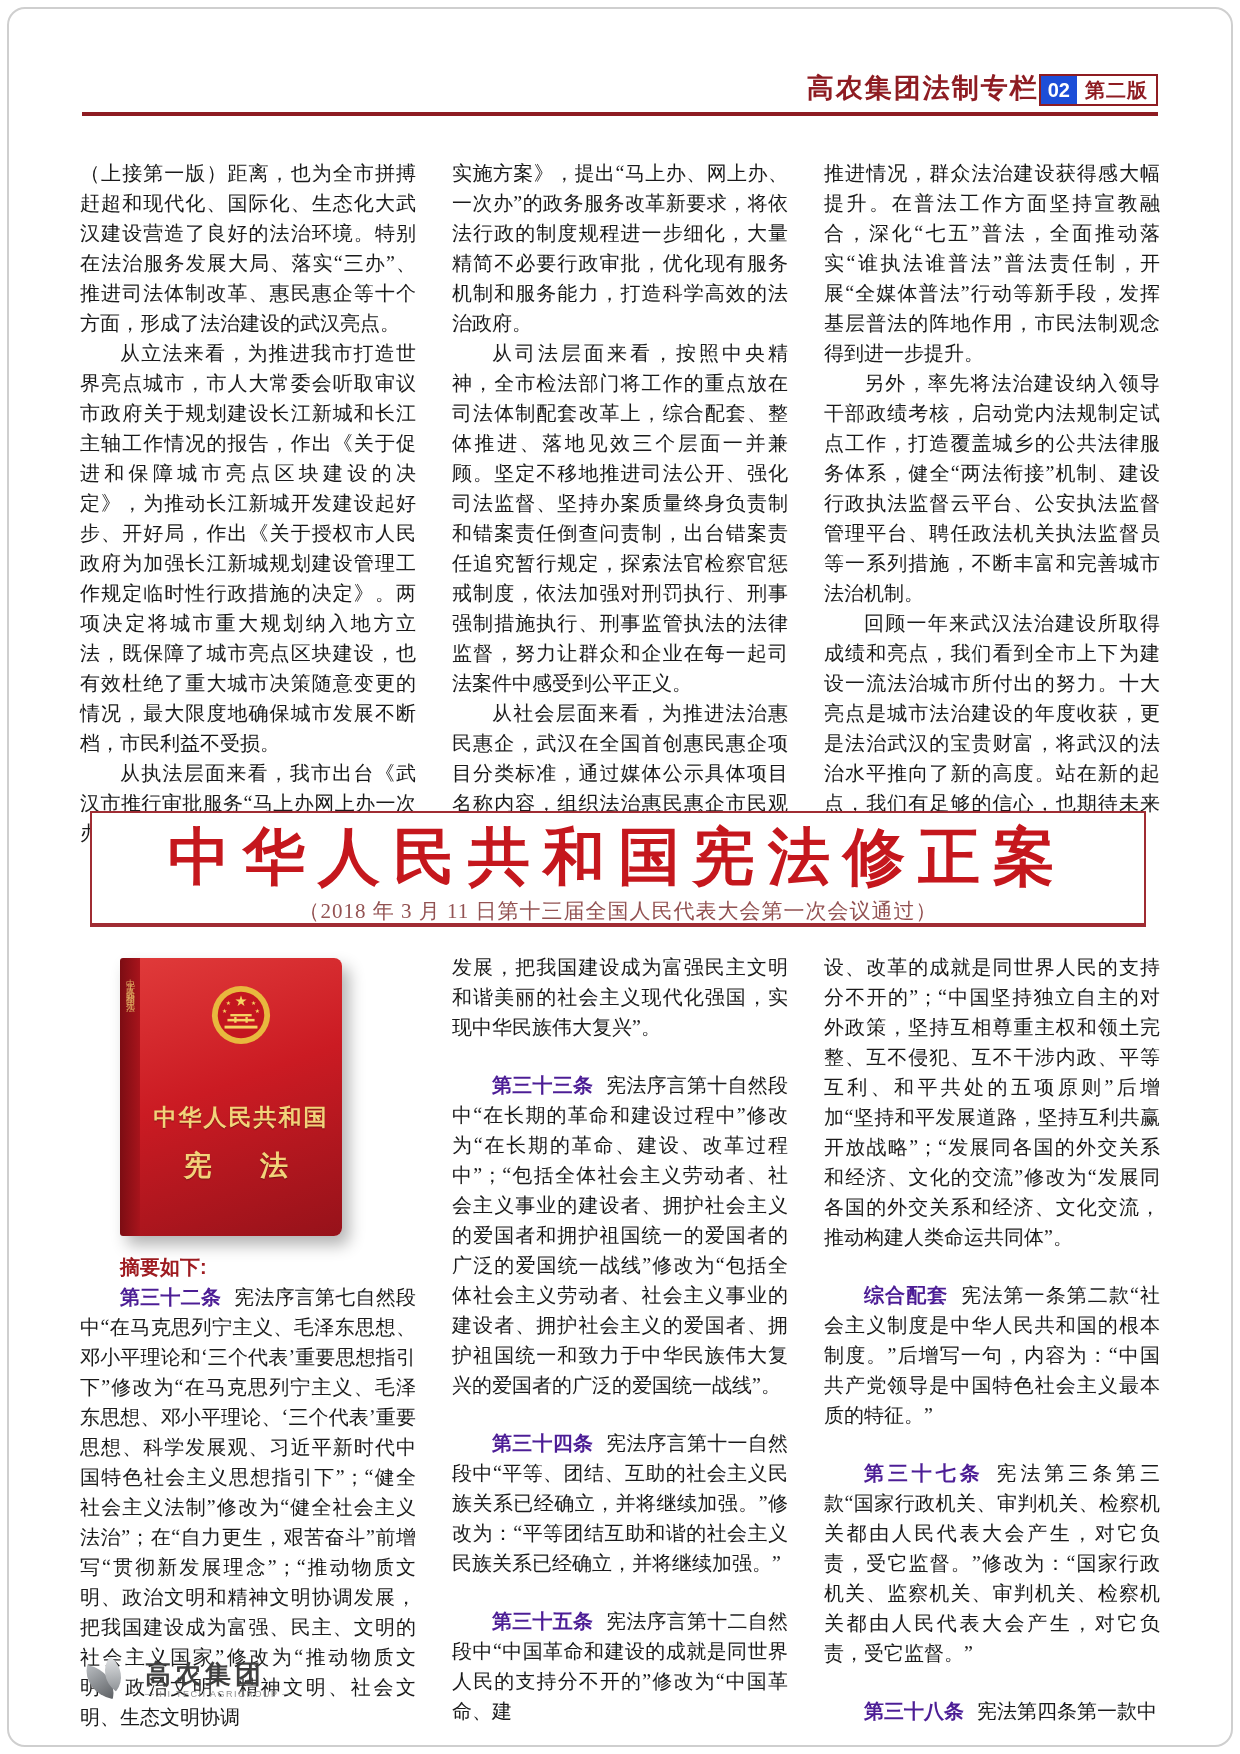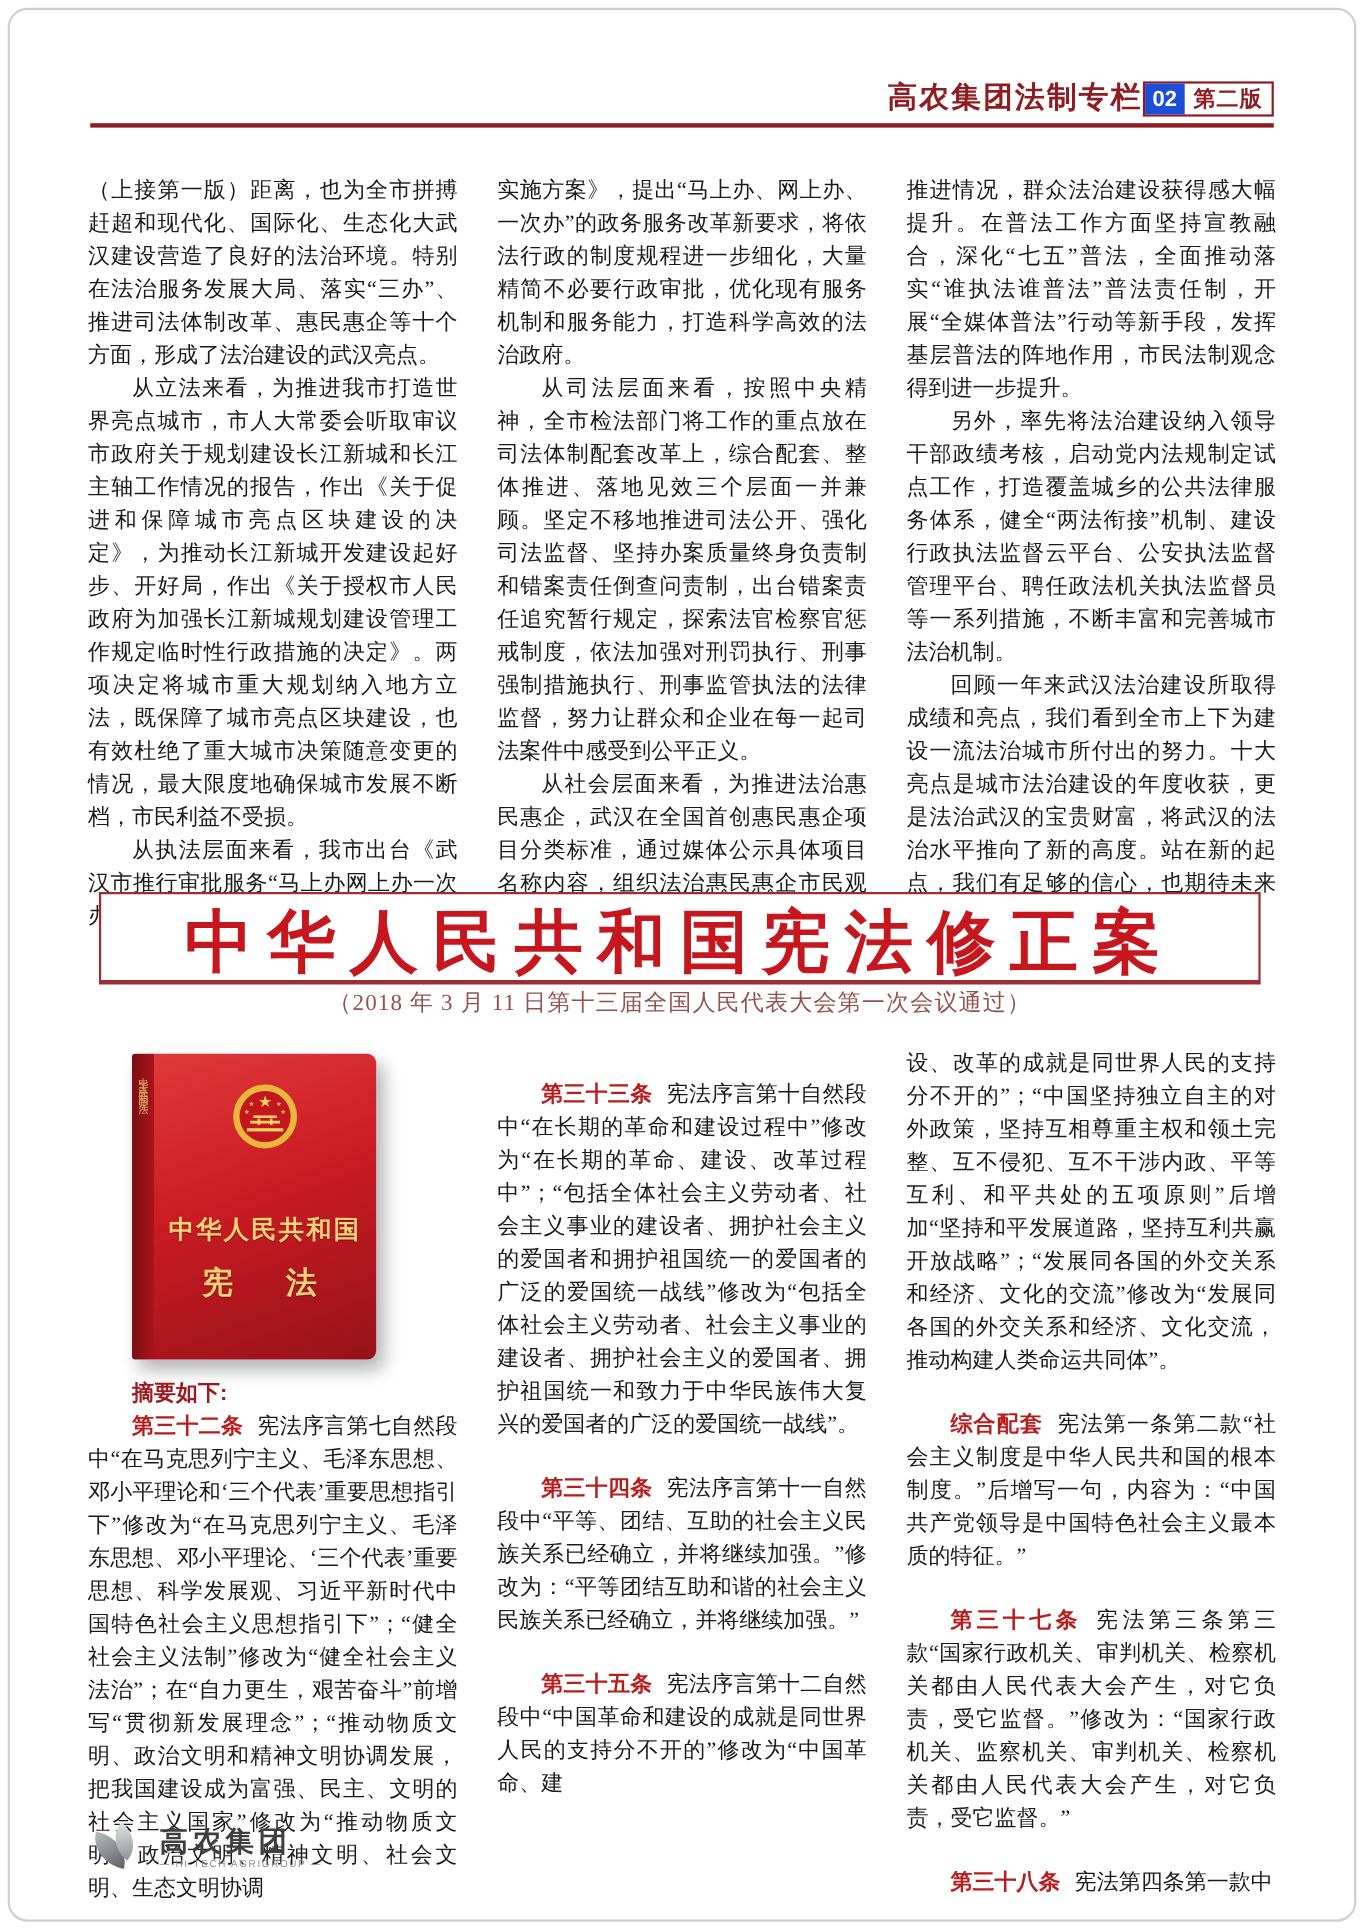--- a/index.html
+++ b/index.html
@@ -40,29 +40,29 @@
   }
   .cols .col{flex:1 1 0;min-width:0;}
   .top-cols{top:158px;}
   .para{
     margin:0;font-size:20px;line-height:30px;text-align:justify;text-indent:2em;
   }
   .noindent{text-indent:0;}
   .gap{margin-top:28px;}
   .art-num{
     font-family:"Liberation Sans","DejaVu Sans",sans-serif;
-    color:#b91c1c;font-weight:bold;margin-right:0.65em;
+    color:#4c1d95;font-weight:bold;margin-right:0.65em;
   }
   .excerpt-intro{
     font-family:"Liberation Sans","DejaVu Sans",sans-serif;
     color:#9e1b20;font-weight:bold;
   }
   
   .amendment-box{
-    position:absolute;left:90px;top:811px;width:1056px;height:84px;
+    position:absolute;left:90px;top:811px;width:1056px;height:116px;
     border:2px solid #a02c33;border-bottom-width:4px;background:#ffffff;
     text-align:center;box-sizing:border-box;padding-top:12px;
   }
   .amendment-title{
     margin:0;font-size:62px;line-height:64px;font-weight:bold;color:#c5171d;
     letter-spacing:13px;font-family:"Liberation Serif","DejaVu Serif",serif;
   }
   .amendment-subtitle{
     margin-top:8px;font-size:21px;color:#935252;letter-spacing:1px;
   }
@@ -177,20 +177,21 @@
           </svg>
           <div class="cover-title">中华人民共和国</div>
           <div class="cover-subtitle">宪　法</div>
         </div>
       </div>
       <p class="para excerpt-intro">摘要如下:</p>
       <p class="para"><span class="art-num">第三十二条</span><span>宪法序言第七自然段中“在马克思列宁主义、毛泽东思想、邓小平理论和‘三个代表’重要思想指引下”修改为“在马克思列宁主义、毛泽东思想、邓小平理论、‘三个代表’重要思想、科学发展观、习近平新时代中国特色社会主义思想指引下”；“健全社会主义法制”修改为“健全社会主义法治”；在“自力更生，艰苦奋斗”前增写“贯彻新发展理念”；“推动物质文明、政治文明和精神文明协调发展，把我国建设成为富强、民主、文明的社会主义国家”修改为“推动物质文明、政治文明、精神文明、社会文明、生态文明协调</span></p>
     </div>
 
     <div class="col">
+      <p class="para noindent">发展，把我国建设成为富强民主文明和谐美丽的社会主义现代化强国，实现中华民族伟大复兴”。</p>
       <p class="para gap"><span class="art-num">第三十三条</span><span>宪法序言第十自然段中“在长期的革命和建设过程中”修改为“在长期的革命、建设、改革过程中”；“包括全体社会主义劳动者、社会主义事业的建设者、拥护社会主义的爱国者和拥护祖国统一的爱国者的广泛的爱国统一战线”修改为“包括全体社会主义劳动者、社会主义事业的建设者、拥护社会主义的爱国者、拥护祖国统一和致力于中华民族伟大复兴的爱国者的广泛的爱国统一战线”。</span></p>
       <p class="para gap"><span class="art-num">第三十四条</span><span>宪法序言第十一自然段中“平等、团结、互助的社会主义民族关系已经确立，并将继续加强。”修改为：“平等团结互助和谐的社会主义民族关系已经确立，并将继续加强。”</span></p>
       <p class="para gap"><span class="art-num">第三十五条</span><span>宪法序言第十二自然段中“中国革命和建设的成就是同世界人民的支持分不开的”修改为“中国革命、建</span></p>
     </div>
 
     <div class="col">
       <p class="para noindent">设、改革的成就是同世界人民的支持分不开的”；“中国坚持独立自主的对外政策，坚持互相尊重主权和领土完整、互不侵犯、互不干涉内政、平等互利、和平共处的五项原则”后增加“坚持和平发展道路，坚持互利共赢开放战略”；“发展同各国的外交关系和经济、文化的交流”修改为“发展同各国的外交关系和经济、文化交流，推动构建人类命运共同体”。</p>
       <p class="para gap"><span class="art-num">综合配套</span><span>宪法第一条第二款“社会主义制度是中华人民共和国的根本制度。”后增写一句，内容为：“中国共产党领导是中国特色社会主义最本质的特征。”</span></p>
       <p class="para gap"><span class="art-num">第三十七条</span><span>宪法第三条第三款“国家行政机关、审判机关、检察机关都由人民代表大会产生，对它负责，受它监督。”修改为：“国家行政机关、监察机关、审判机关、检察机关都由人民代表大会产生，对它负责，受它监督。”</span></p>
       <p class="para gap"><span class="art-num">第三十八条</span><span>宪法第四条第一款中</span></p>

